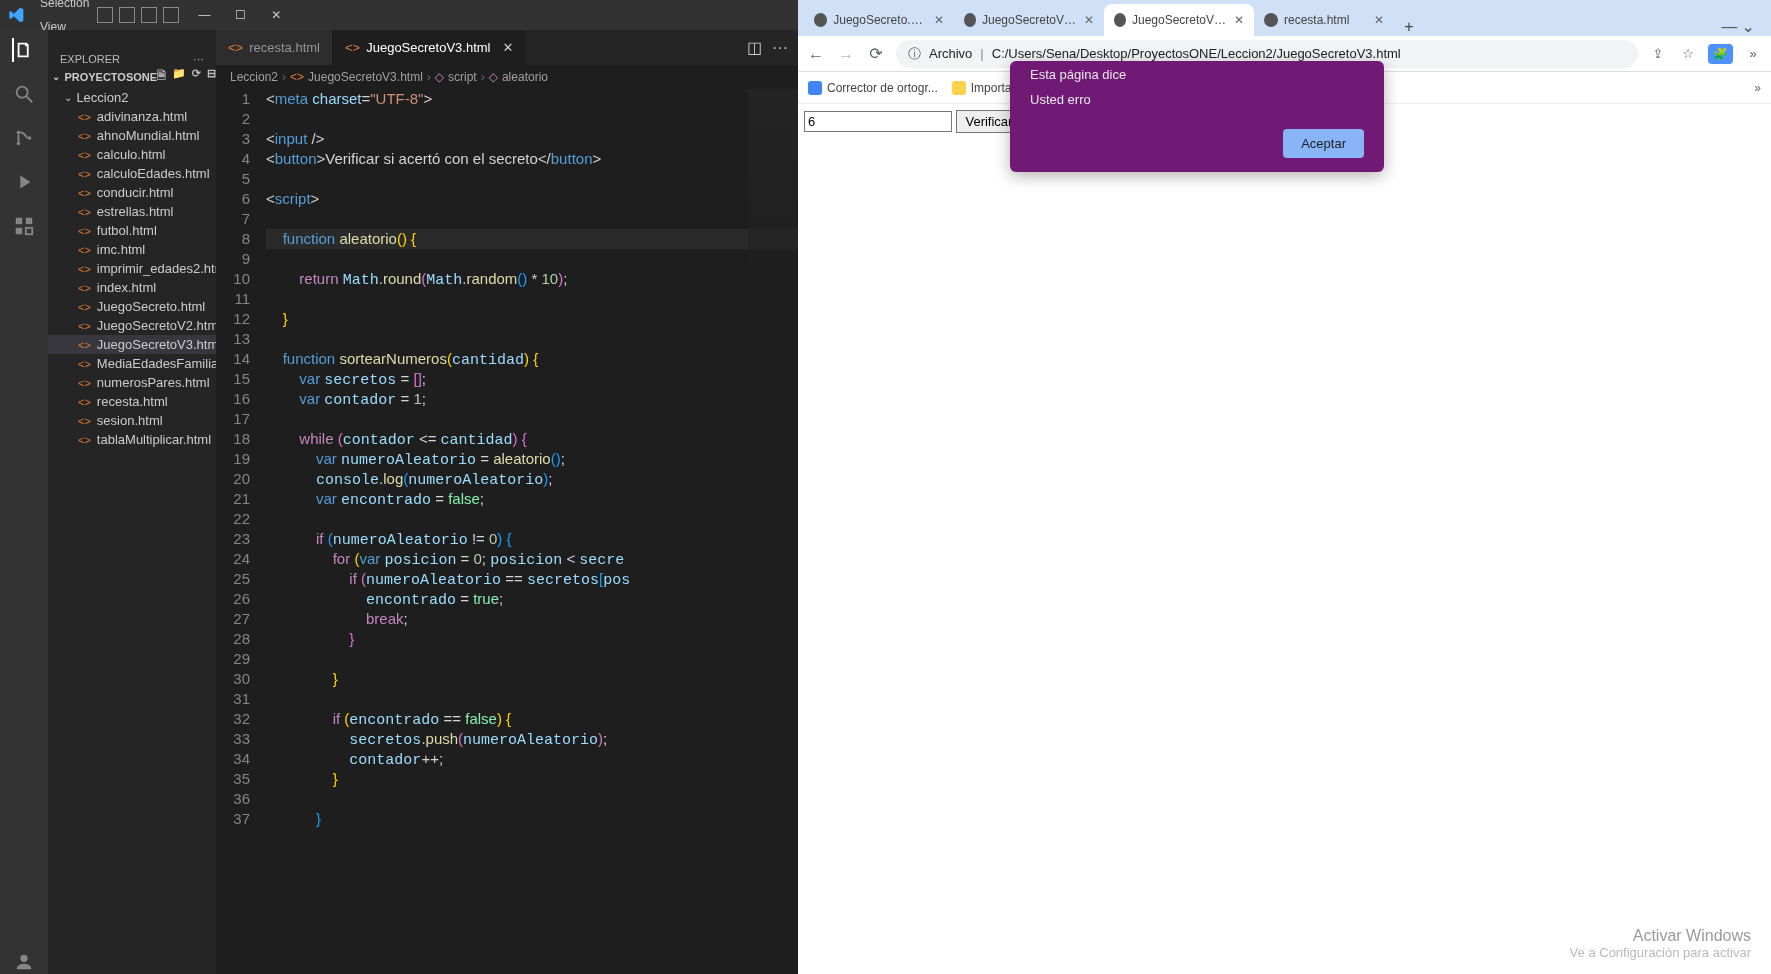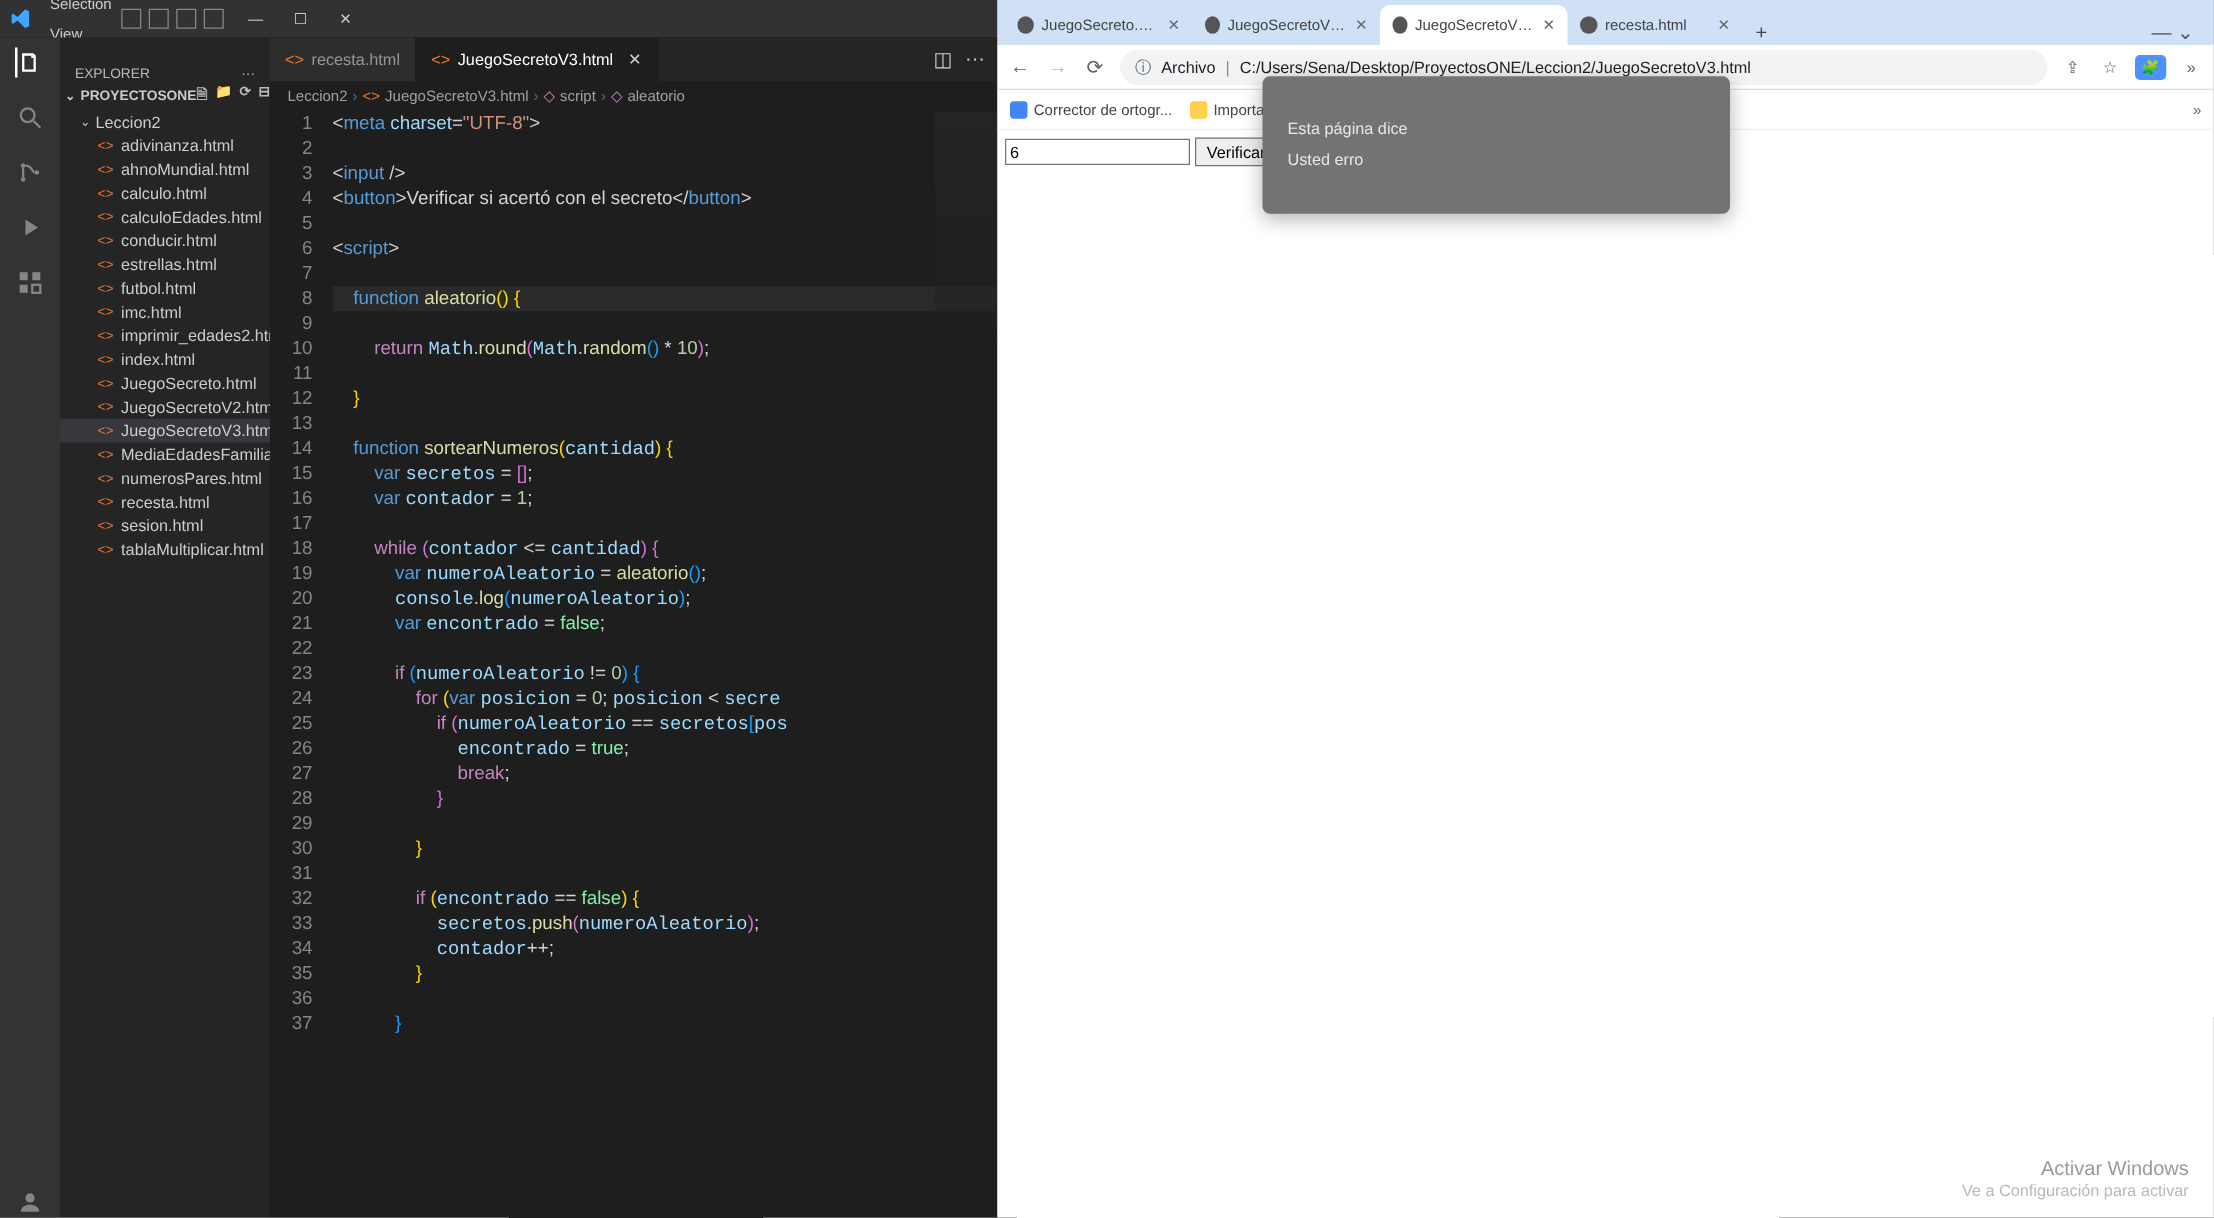--- a/index.html
+++ b/index.html
@@ -91,21 +91,21 @@
 .bookmarks { height: 32px; background: #fff; border-bottom: 1px solid #eee; display: flex; align-items: center; padding: 0 10px; gap: 14px; font-size: 12px; color: #444; }
 .bookmarks .bm { display: flex; align-items: center; gap: 5px; }
 .bookmarks .bm .bicon { width: 14px; height: 14px; background: #4285f4; border-radius: 3px; display: inline-block; }
 .bookmarks .bm .bicon.folder { background: #ffd04c; }
 .bookmarks .chev-right { margin-left: auto; color: #666; }
 
 .page { flex: 1; background: #fff; padding: 6px; position: relative; }
 .page input[type=text] { width: 148px; height: 21px; border: 1px solid #767676; padding: 1px 3px; font-size: 13px; }
 .page button { height: 23px; font-size: 13px; padding: 1px 8px; background: #efefef; border: 1px solid #767676; }
 
-.dialog { position: absolute; top: 61px; left: 1010px; width: 374px; background: #737373; color: #e8e8e8; border-radius: 6px; padding: 34px 20px 14px 20px; font-size: 13px; box-shadow: 0 4px 16px rgba(0,0,0,0.3); z-index: 50; }
+.dialog { position: absolute; top: 61px; left: 1010px; width: 374px; background: #701a75; color: #e8e8e8; border-radius: 6px; padding: 6px 20px 14px 20px; font-size: 13px; box-shadow: 0 4px 16px rgba(0,0,0,0.3); z-index: 50; }
 .dialog .dtitle { font-size: 13px; margin-bottom: 10px; }
 .dialog .dmsg { font-size: 13px; margin-bottom: 22px; }
 .dialog .dbtns { display: flex; justify-content: flex-end; }
 .dialog .dbtn { background: #8ab4f8; color: #202124; border: none; padding: 7px 18px; border-radius: 4px; font-size: 13px; cursor: pointer; }
 
 .watermark { position: absolute; bottom: 14px; right: 20px; color: #b9b9b9; text-align: right; font-size: 13px; pointer-events: none; }
 .watermark .w1 { font-size: 16px; color: #9a9a9a; }
 </style>
 </head>
 <body>
@@ -406,18 +406,21 @@
   </div>
   <div class="page">
     <input type="text" value="6" style="">
     <button>Verificar s</button>
   </div>
 </div>
 
 <div class="dialog">
   <div class="dtitle">Esta página dice</div>
   <div class="dmsg">Usted erro</div>
+  <div class="dbtns">
+    <button class="dbtn">Aceptar</button>
+  </div>
 </div>
 
 <div class="watermark">
   <div class="w1">Activar Windows</div>
   <div>Ve a Configuración para activar</div>
 </div>
 
 </body></html>

